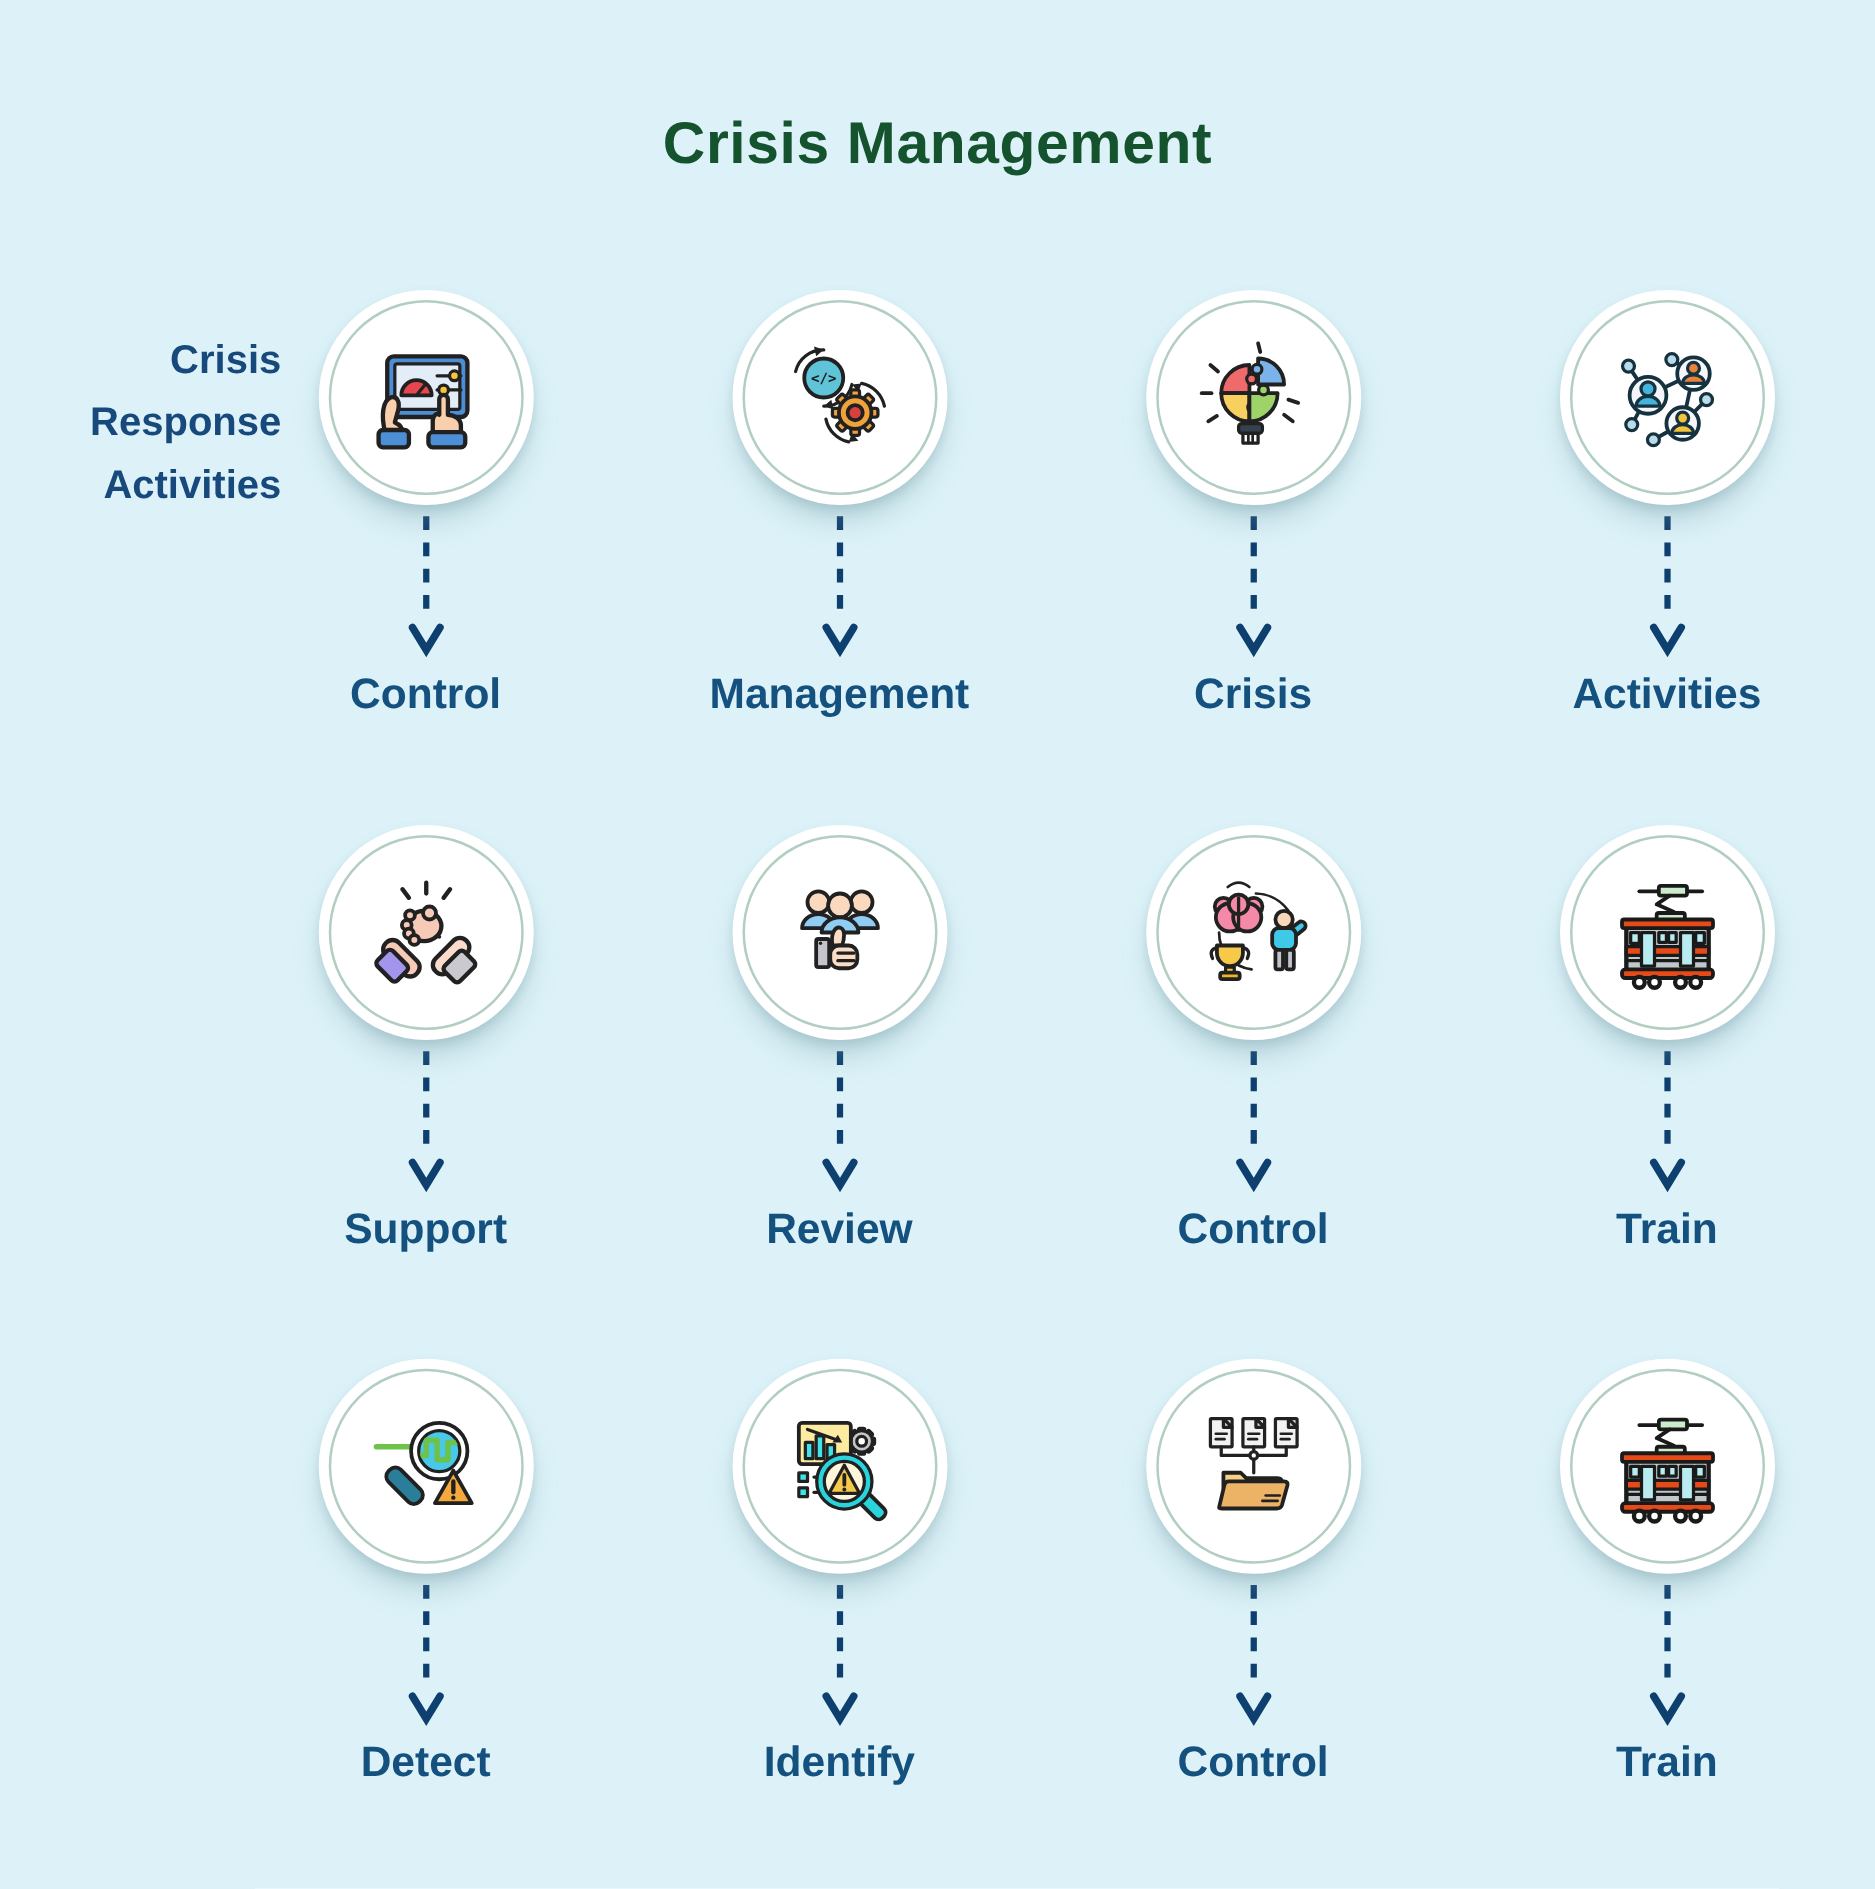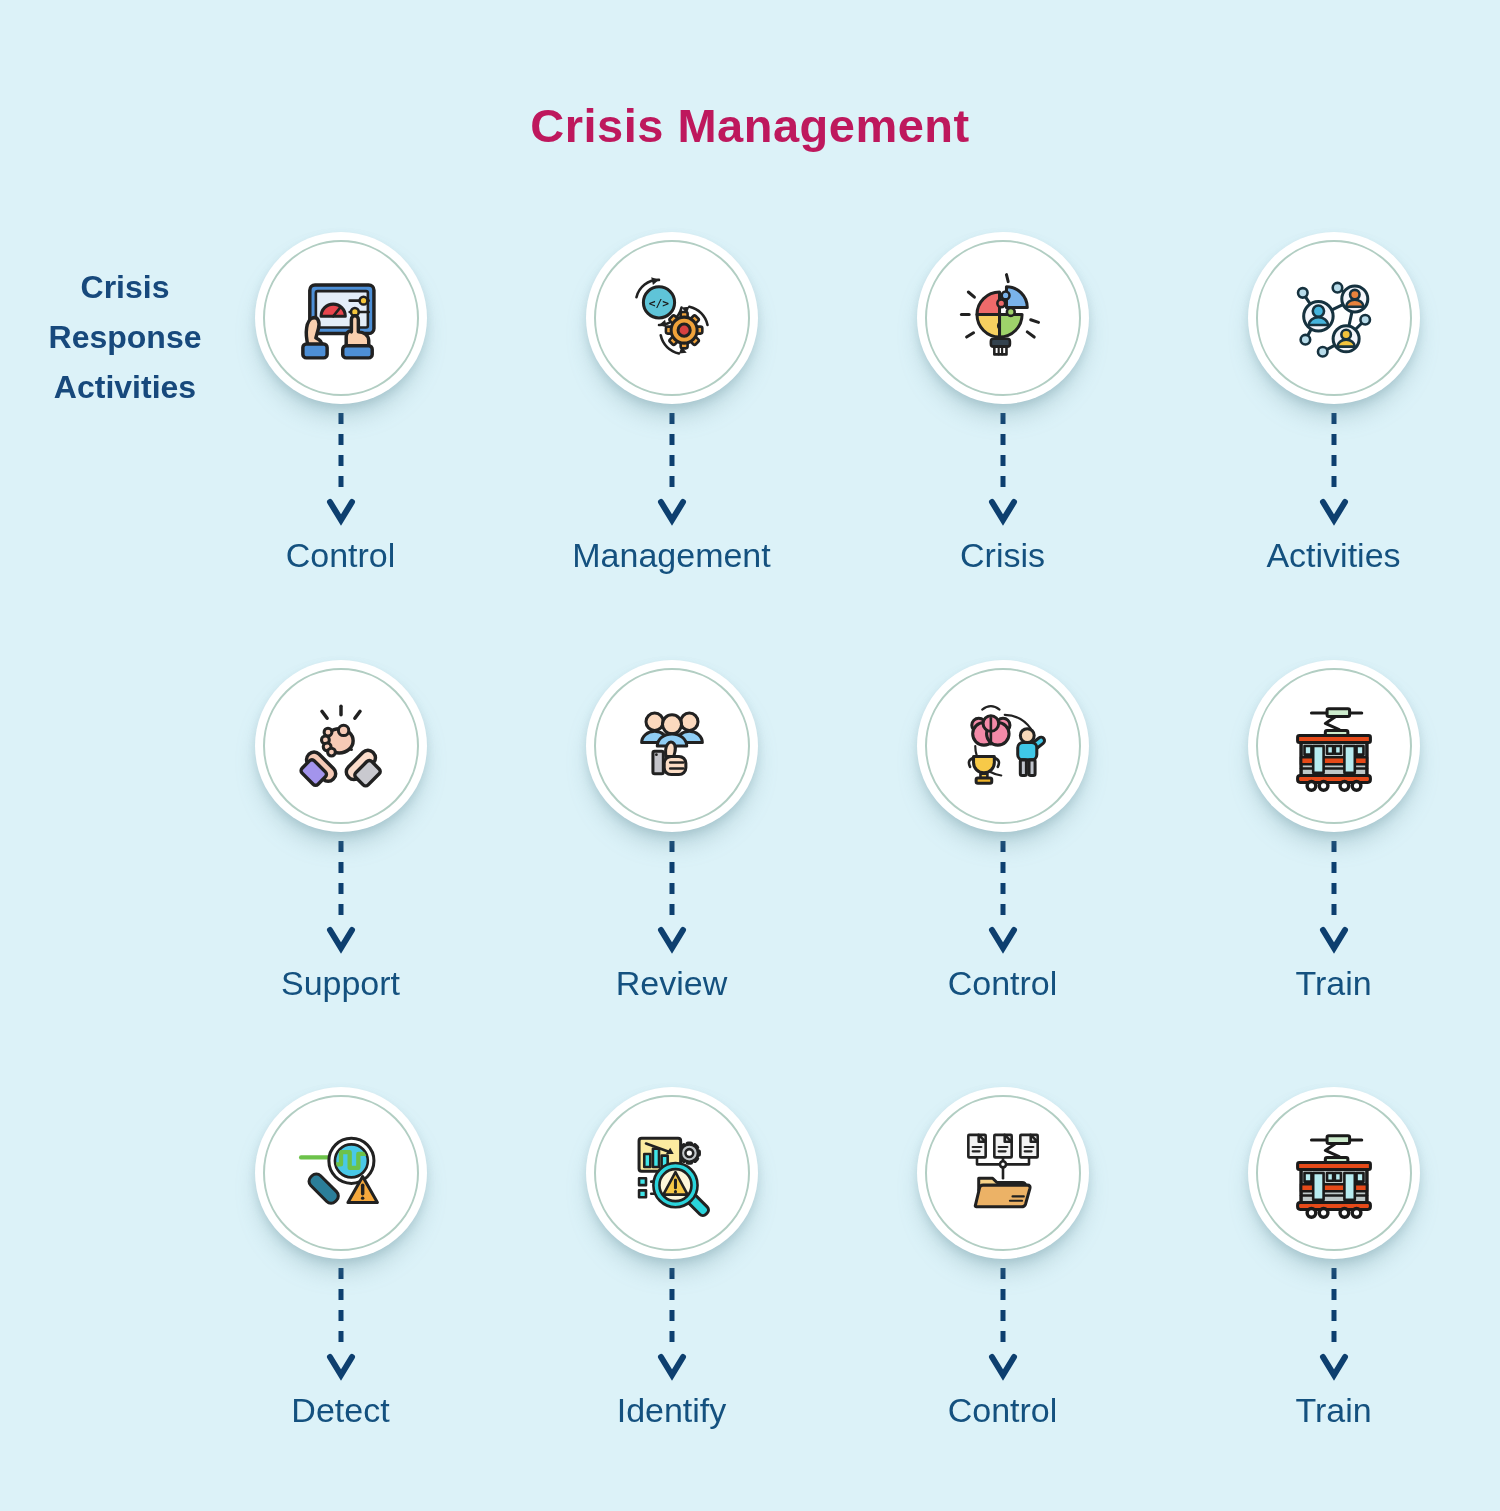--- a/index.html
+++ b/index.html
@@ -2,47 +2,47 @@
 <html><head>
 <meta charset="utf-8">
 <style>
   html,body{margin:0;padding:0;}
   body{font-family:"Liberation Sans", sans-serif;}
   #canvas{
     position:relative;width:1500px;height:1511px;
     background:#dcf2f8;overflow:hidden;
   }
   .page-title{
-    position:absolute;top:98px;left:0;width:100%;
+    position:absolute;top:86px;left:0;width:100%;
     text-align:center;font-size:47px;font-weight:700;
-    color:#be185d;letter-spacing:.5px;
+    color:#14532d;letter-spacing:.5px;
   }
   .row-label{
-    position:absolute;left:25px;width:200px;text-align:center;
+    position:absolute;left:25px;width:200px;text-align:right;
     font-size:32px;font-weight:600;line-height:50px;color:#17497c;
   }
   .row-items{
     position:absolute;left:175px;width:1325px;
     display:grid;grid-template-columns:repeat(4,331px);justify-items:center;
   }
   .item{display:flex;flex-direction:column;align-items:center;width:330px;}
   .circle{
     width:172px;height:172px;border-radius:50%;background:#ffffff;
     box-shadow:0 16px 24px -6px rgba(110,150,160,.40),0 4px 8px rgba(110,150,160,.22);
     position:relative;display:flex;align-items:center;justify-content:center;
   }
   .circle::before{
     content:"";position:absolute;inset:8px;border-radius:50%;
     border:2px solid #b2cec3;pointer-events:none;
   }
   .circle svg{width:104px;height:104px;position:relative;}
   .circle svg *{stroke-linecap:round;stroke-linejoin:round;}
   .arrow{margin-top:6px;}
   .item-label{
-    margin-top:10px;font-size:34px;font-weight:400;color:#14517f;
+    margin-top:10px;font-size:34px;font-weight:700;color:#14517f;
     text-align:right;white-space:nowrap;
   }
 </style>
 </head>
 <body>
 
 <div id="canvas">
 
   <div class="page-title">Crisis Management</div>
 

